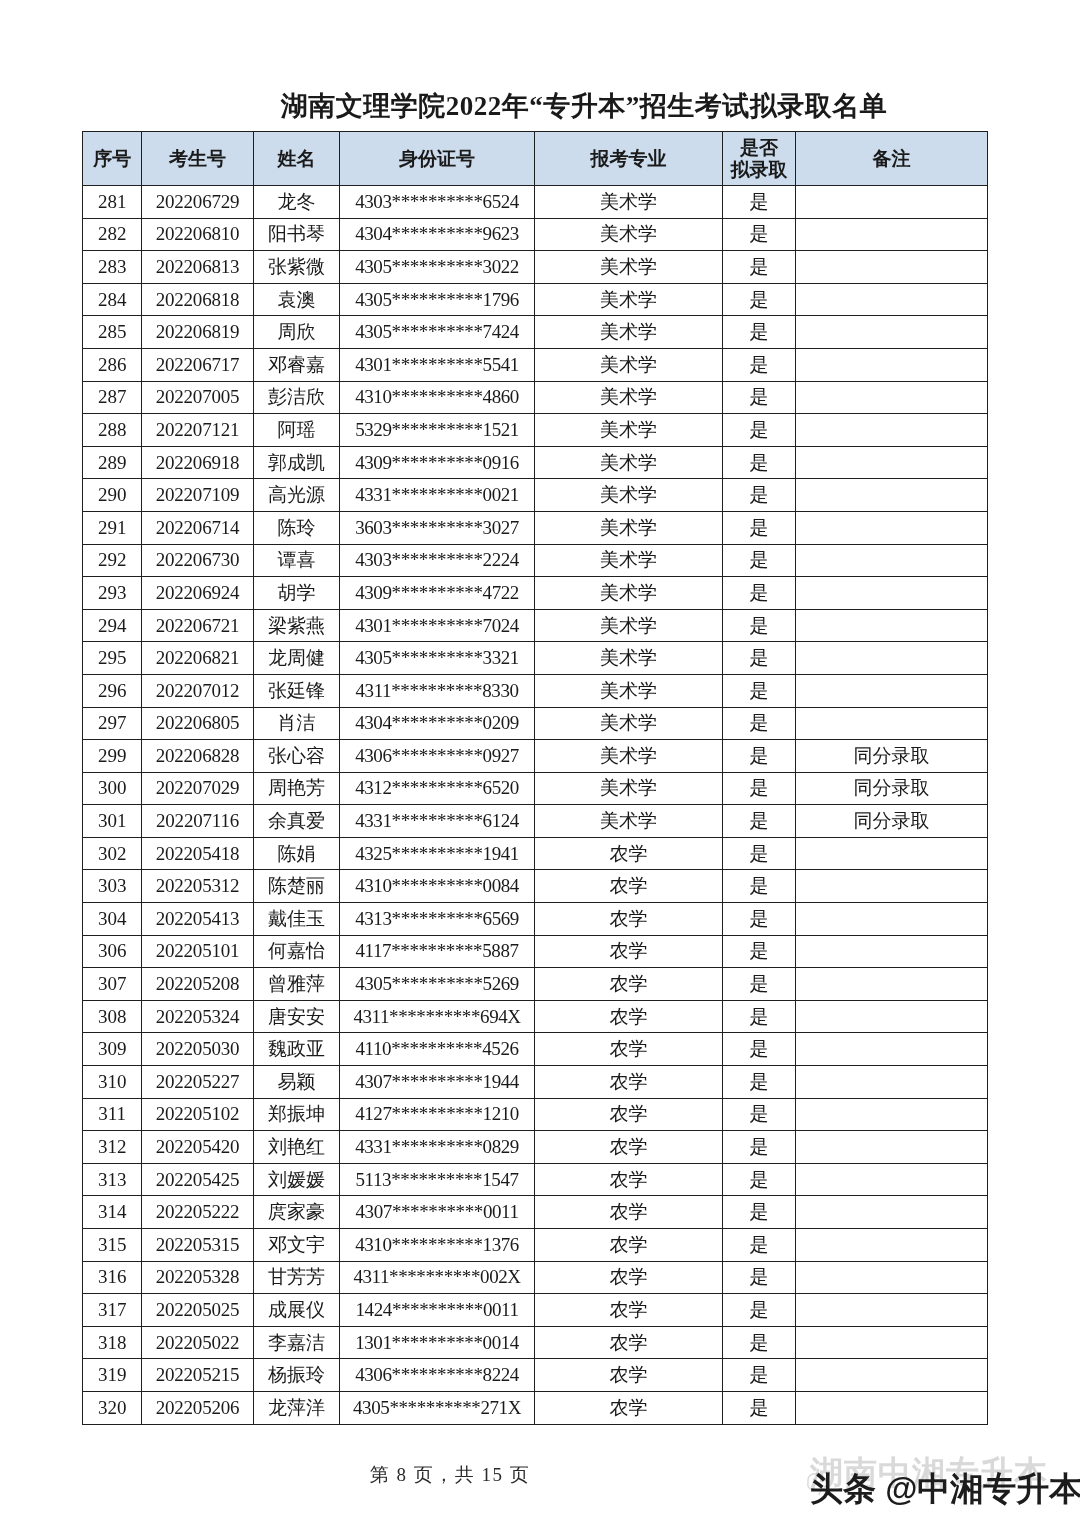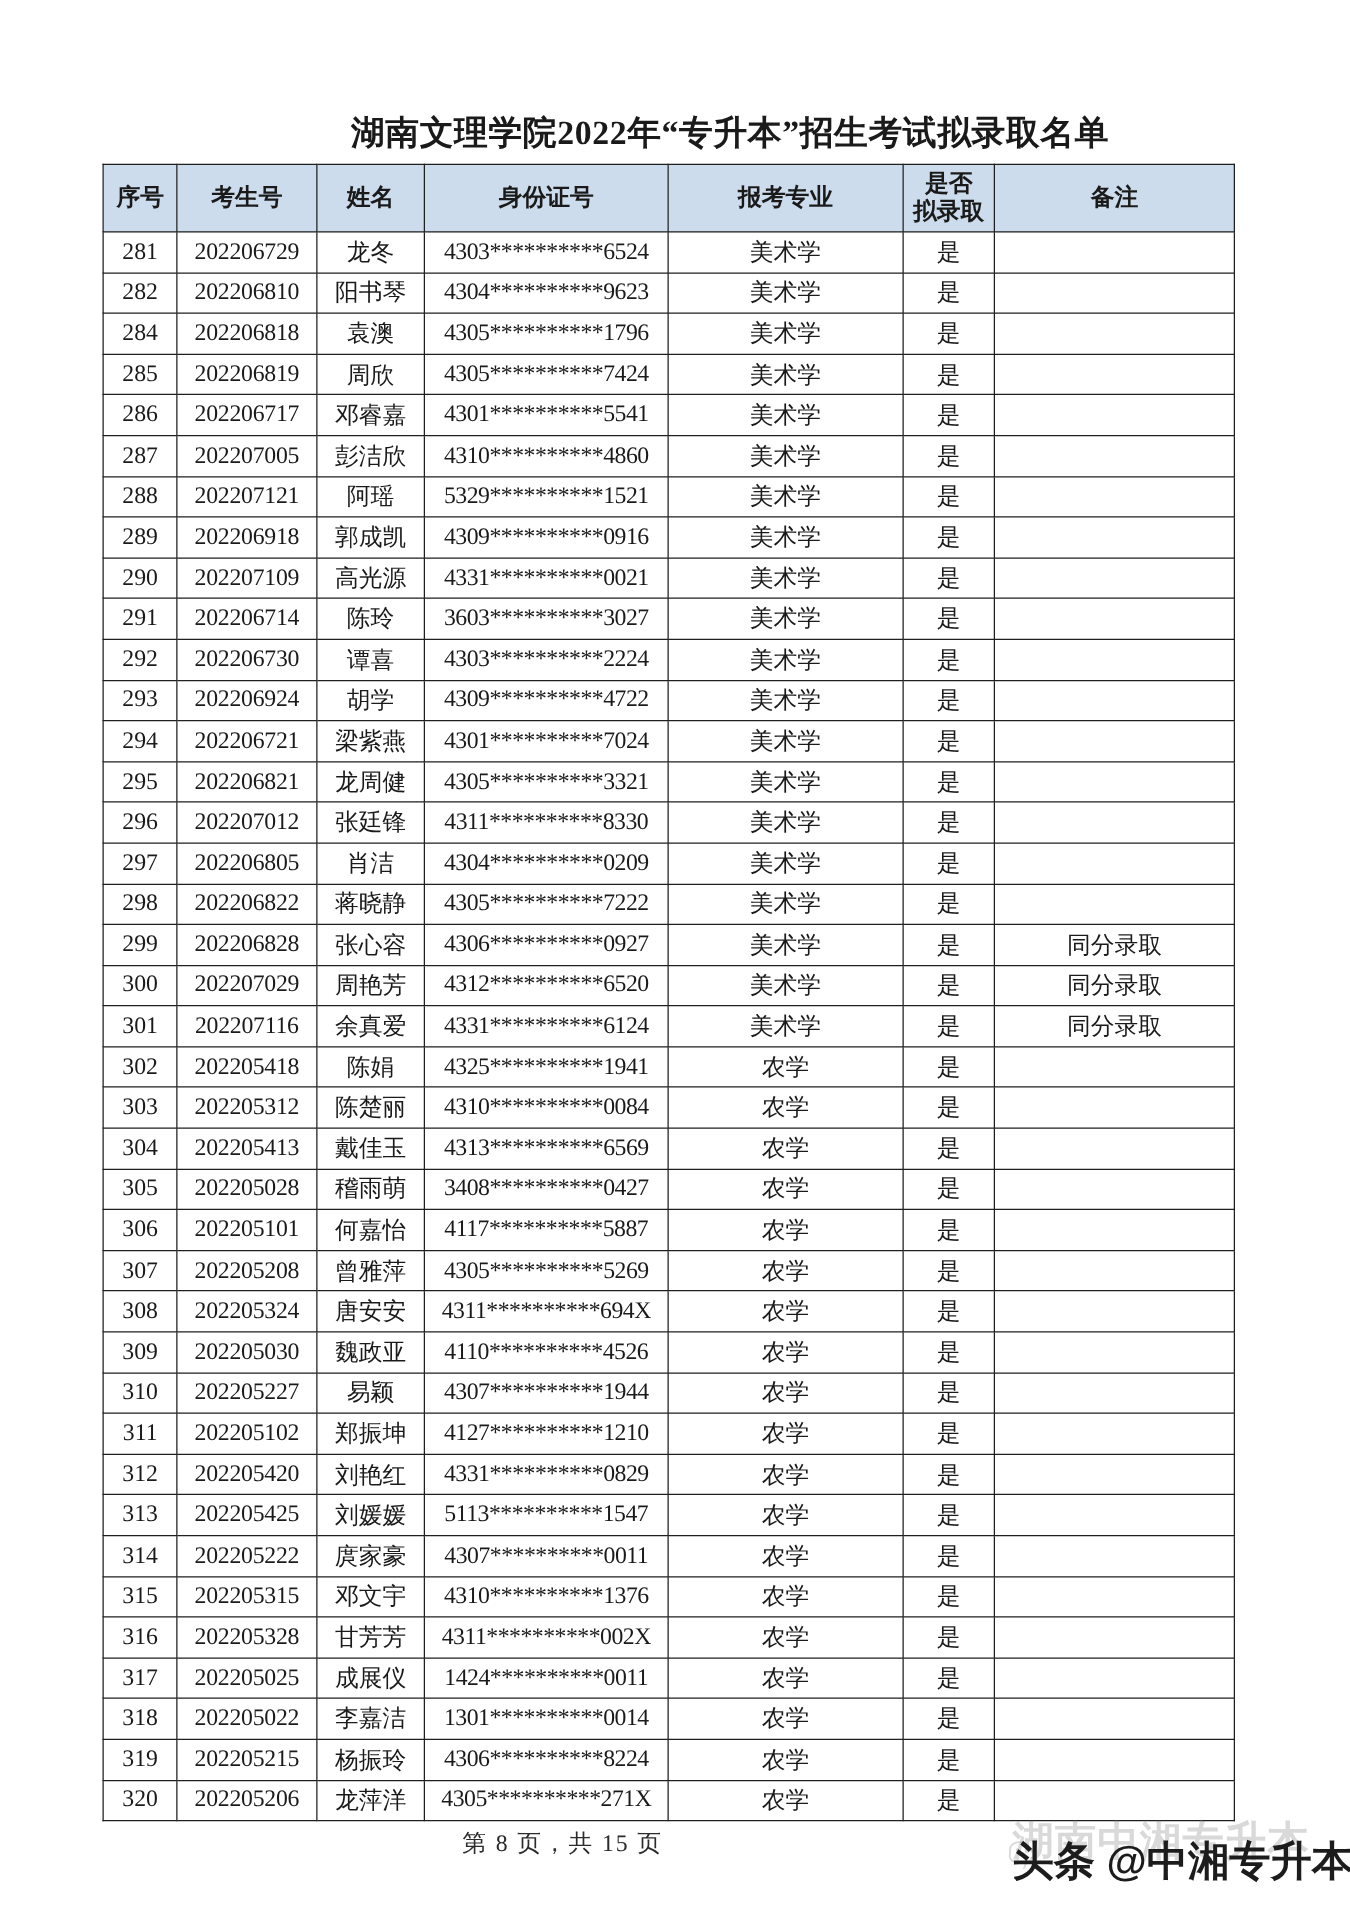--- a/index.html
+++ b/index.html
@@ -186,20 +186,29 @@
           <tr>
             <td class="c-seq">282</td>
             <td class="c-exam">202206810</td>
             <td class="c-name">阳书琴</td>
             <td class="c-id">4304**********9623</td>
             <td class="c-major">美术学</td>
             <td class="c-adm">是</td>
             <td class="c-note"></td>
           </tr>
           <tr>
+            <td class="c-seq">283</td>
+            <td class="c-exam">202206813</td>
+            <td class="c-name">张紫微</td>
+            <td class="c-id">4305**********3022</td>
+            <td class="c-major">美术学</td>
+            <td class="c-adm">是</td>
+            <td class="c-note"></td>
+          </tr>
+          <tr>
             <td class="c-seq">284</td>
             <td class="c-exam">202206818</td>
             <td class="c-name">袁澳</td>
             <td class="c-id">4305**********1796</td>
             <td class="c-major">美术学</td>
             <td class="c-adm">是</td>
             <td class="c-note"></td>
           </tr>
           <tr>
             <td class="c-seq">285</td>
@@ -312,29 +321,20 @@
           <tr>
             <td class="c-seq">297</td>
             <td class="c-exam">202206805</td>
             <td class="c-name">肖洁</td>
             <td class="c-id">4304**********0209</td>
             <td class="c-major">美术学</td>
             <td class="c-adm">是</td>
             <td class="c-note"></td>
           </tr>
           <tr>
-            <td class="c-seq">298</td>
-            <td class="c-exam">202206822</td>
-            <td class="c-name">蒋晓静</td>
-            <td class="c-id">4305**********7222</td>
-            <td class="c-major">美术学</td>
-            <td class="c-adm">是</td>
-            <td class="c-note"></td>
-          </tr>
-          <tr>
             <td class="c-seq">299</td>
             <td class="c-exam">202206828</td>
             <td class="c-name">张心容</td>
             <td class="c-id">4306**********0927</td>
             <td class="c-major">美术学</td>
             <td class="c-adm">是</td>
             <td class="c-note">同分录取</td>
           </tr>
           <tr>
             <td class="c-seq">300</td>
@@ -370,29 +370,20 @@
             <td class="c-id">4310**********0084</td>
             <td class="c-major">农学</td>
             <td class="c-adm">是</td>
             <td class="c-note"></td>
           </tr>
           <tr>
             <td class="c-seq">304</td>
             <td class="c-exam">202205413</td>
             <td class="c-name">戴佳玉</td>
             <td class="c-id">4313**********6569</td>
-            <td class="c-major">农学</td>
-            <td class="c-adm">是</td>
-            <td class="c-note"></td>
-          </tr>
-          <tr>
-            <td class="c-seq">305</td>
-            <td class="c-exam">202205028</td>
-            <td class="c-name">稽雨萌</td>
-            <td class="c-id">3408**********0427</td>
             <td class="c-major">农学</td>
             <td class="c-adm">是</td>
             <td class="c-note"></td>
           </tr>
           <tr>
             <td class="c-seq">306</td>
             <td class="c-exam">202205101</td>
             <td class="c-name">何嘉怡</td>
             <td class="c-id">4117**********5887</td>
             <td class="c-major">农学</td>

